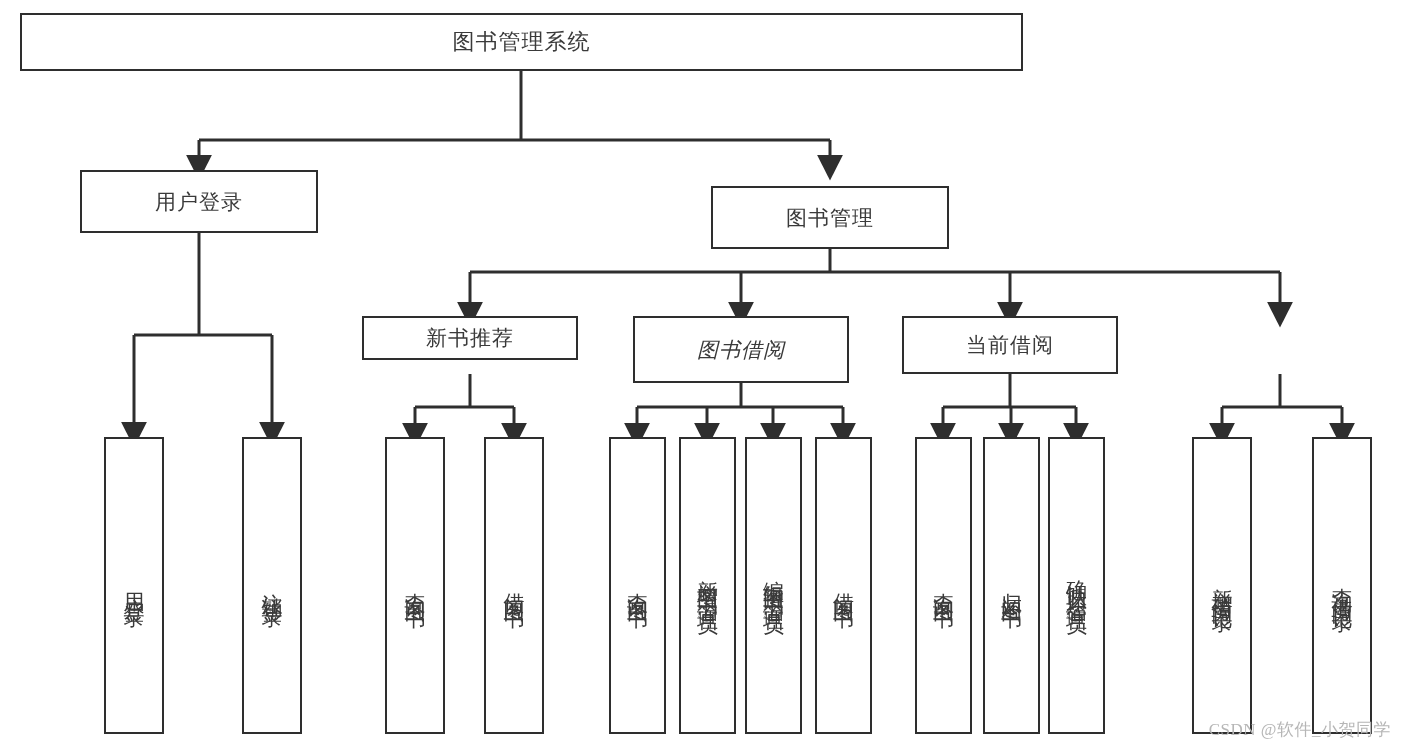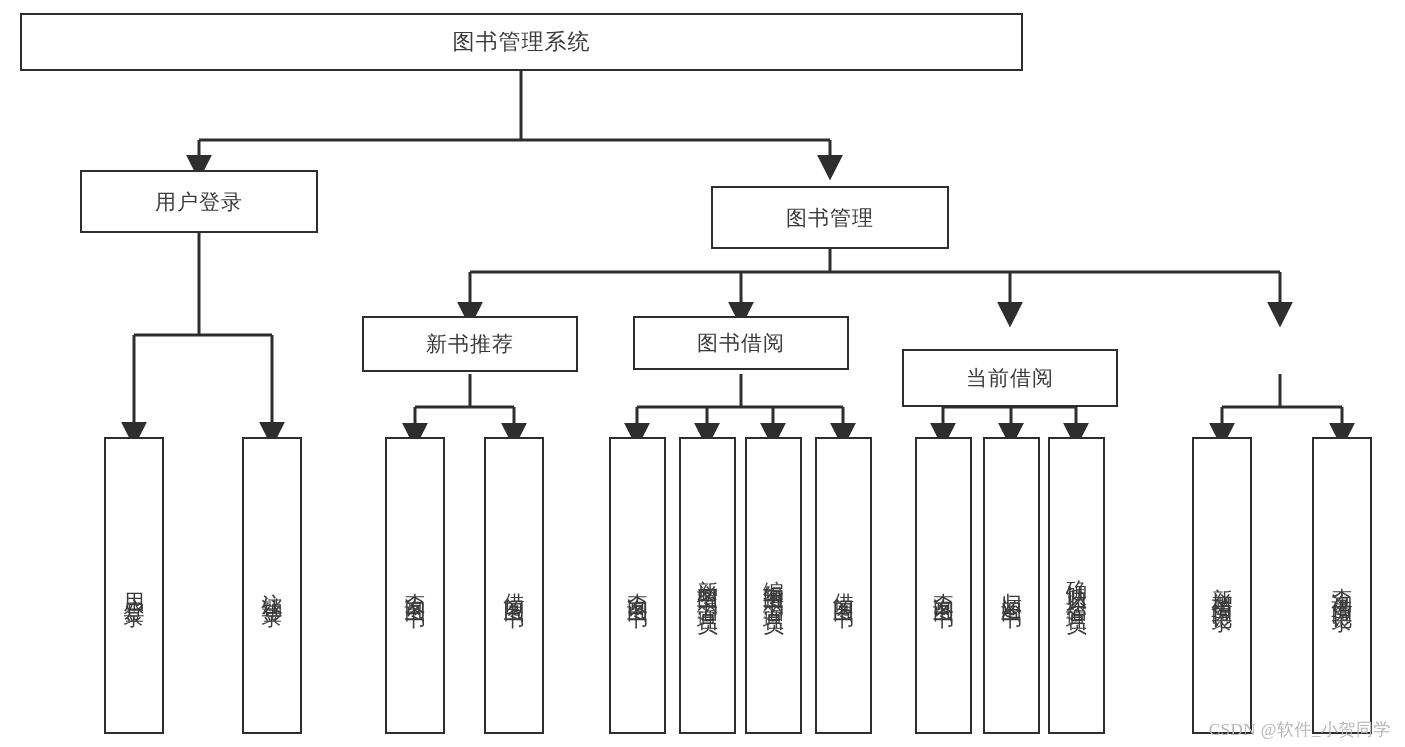--- a/index.html
+++ b/index.html
@@ -132,27 +132,27 @@
     <span>图书管理系统</span>
   </div>
 
   <div class="node node-h" id="box-n-user-login" style="left: 80px; top: 170px; width: 238px; height: 63px; border-color: rgb(46, 46, 46); color: rgb(58, 58, 58);">
     <span>用户登录</span>
   </div>
   <div class="node node-h" id="box-n-book-manage" style="left: 711px; top: 170px; width: 238px; height: 63px; border-color: rgb(46, 46, 46); color: rgb(58, 58, 58); margin-top: 16px;">
     <span>图书管理</span>
   </div>
 
-  <div class="node node-h" id="box-n-new-book-rec" style="left: 362px; top: 316px; width: 216px; height: 56px; border-color: rgb(46, 46, 46); color: rgb(58, 58, 58);">
+  <div class="node node-h" id="box-n-new-book-rec" style="left: 362px; top: 316px; width: 216px; height: 44px; border-color: rgb(46, 46, 46); color: rgb(58, 58, 58);">
     <span>新书推荐</span>
   </div>
-  <div class="node node-h" id="box-n-book-borrow" style="left: 633px; top: 316px; width: 216px; height: 54px; border-color: rgb(46, 46, 46); color: rgb(58, 58, 58);">
+  <div class="node node-h" id="box-n-book-borrow" style="left: 633px; top: 316px; width: 216px; height: 67px; border-color: rgb(46, 46, 46); color: rgb(58, 58, 58); font-style: italic;">
     <span>图书借阅</span>
   </div>
-  <div class="node node-h" id="box-n-current-borrow" style="left: 902px; top: 316px; width: 216px; height: 58px; border-color: rgb(46, 46, 46); color: rgb(58, 58, 58); margin-top: 33px;">
+  <div class="node node-h" id="box-n-current-borrow" style="left: 902px; top: 316px; width: 216px; height: 58px; border-color: rgb(46, 46, 46); color: rgb(58, 58, 58);">
     <span>当前借阅</span>
   </div>
 
   <div class="node node-v" id="box-leaf-user-login" style="left: 104px; top: 437px; width: 60px; height: 297px; border-color: rgb(46, 46, 46); color: rgb(58, 58, 58);">
     <span class="vtext">用户登录</span>
   </div>
   <div class="node node-v" id="box-leaf-logout-login" style="left: 242px; top: 437px; width: 60px; height: 297px; border-color: rgb(46, 46, 46); color: rgb(58, 58, 58);">
     <span class="vtext">注销登录</span>
   </div>
   <div class="node node-v" id="box-leaf-query-book-1" style="left: 385px; top: 437px; width: 60px; height: 297px; border-color: rgb(46, 46, 46); color: rgb(58, 58, 58);">

